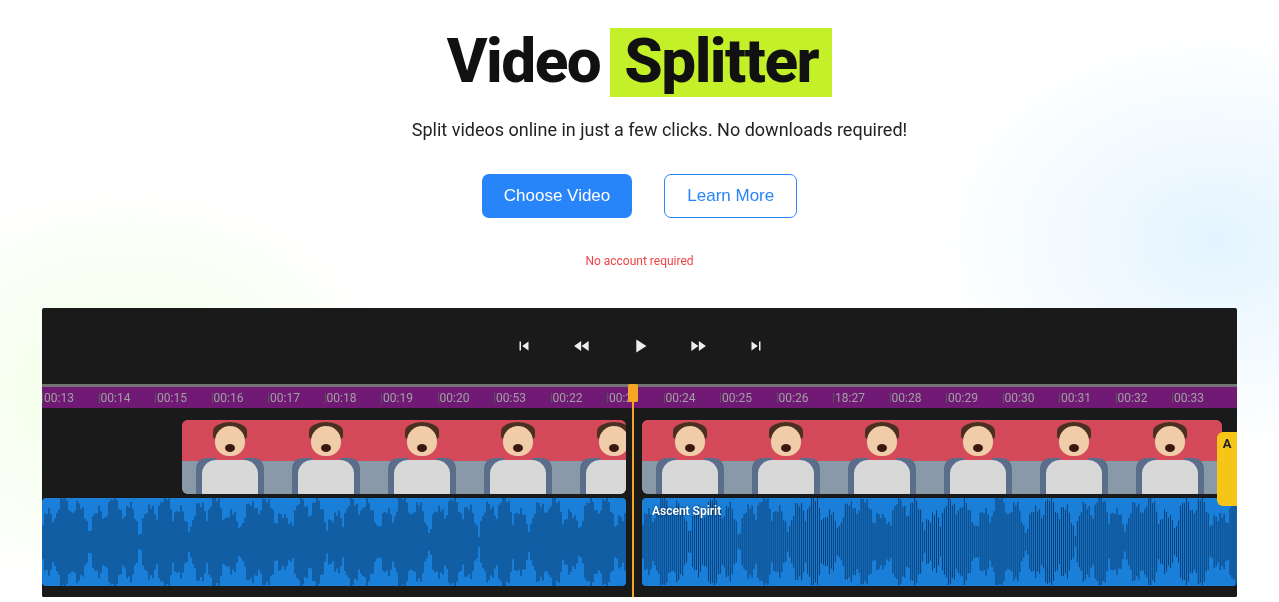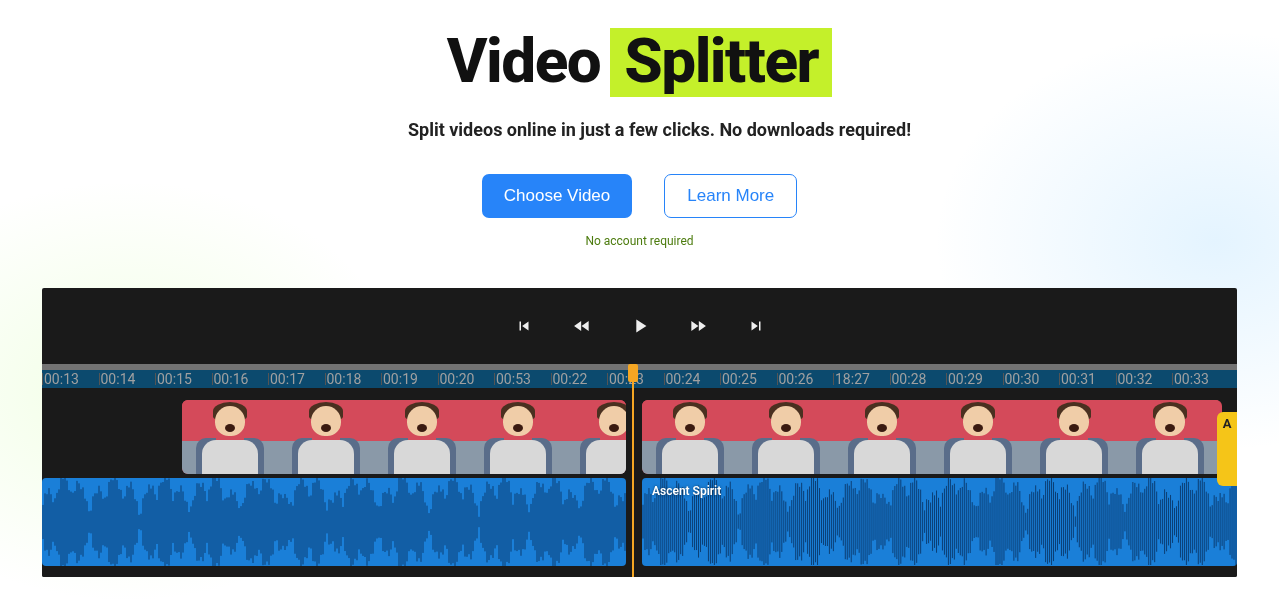--- a/index.html
+++ b/index.html
@@ -37,21 +37,21 @@
   .title .highlight {
     background: #c4f02a;
     padding: 0 14px 4px 14px;
     display: inline-block;
     text-align: right;
   }
   .subtitle {
     margin-top: 22px;
     font-size: 18px;
     color: #222;
-    font-weight: 700;
+    font-weight: 400;
     padding-left: 40px;
   }
   .cta-row {
     margin-top: 34px;
     display: flex;
     justify-content: center;
     gap: 32px;
   }
   .btn {
     font-size: 17px;
@@ -64,23 +64,23 @@
     background: #2784f9;
     color: #fff;
     border: none;
   }
   .btn-secondary {
     background: #fff;
     color: #2784f9;
     border: 1.5px solid #2784f9;
   }
   .note {
-    margin-top: 16px;
+    margin-top: 36px;
     font-size: 12px;
-    color: #4d7c0f;
+    color: #ef4444;
   }
 
   .editor {
     position: relative;
     z-index: 1;
     margin: 40px 42px 0 42px;
     background: #1a1a1a;
     border-radius: 2px;
     overflow: hidden;
     height: 289px;
@@ -100,23 +100,23 @@
     align-items: center;
     justify-content: center;
     cursor: pointer;
   }
   .pb-btn svg { fill: #eee; }
 
   .ruler {
     display: flex;
     align-items: center;
     height: 24px;
-    background: #0c4a6e;
-    border-top: 6px solid #737373;
-    font-size: 14px;
+    background: #701a75;
+    border-top: 3px solid #737373;
+    font-size: 12px;
     color: #a0a0a0;
     position: relative;
   }
   .ruler .tick { width: 56.5px; flex: 0 0 56.5px; position: relative; padding-left: 2px;}
   .ruler .tick::before {
     content: "";
     position: absolute;
     left: 0; top: 2px; bottom: 2px;
     width: 1px;
     background: #555;

